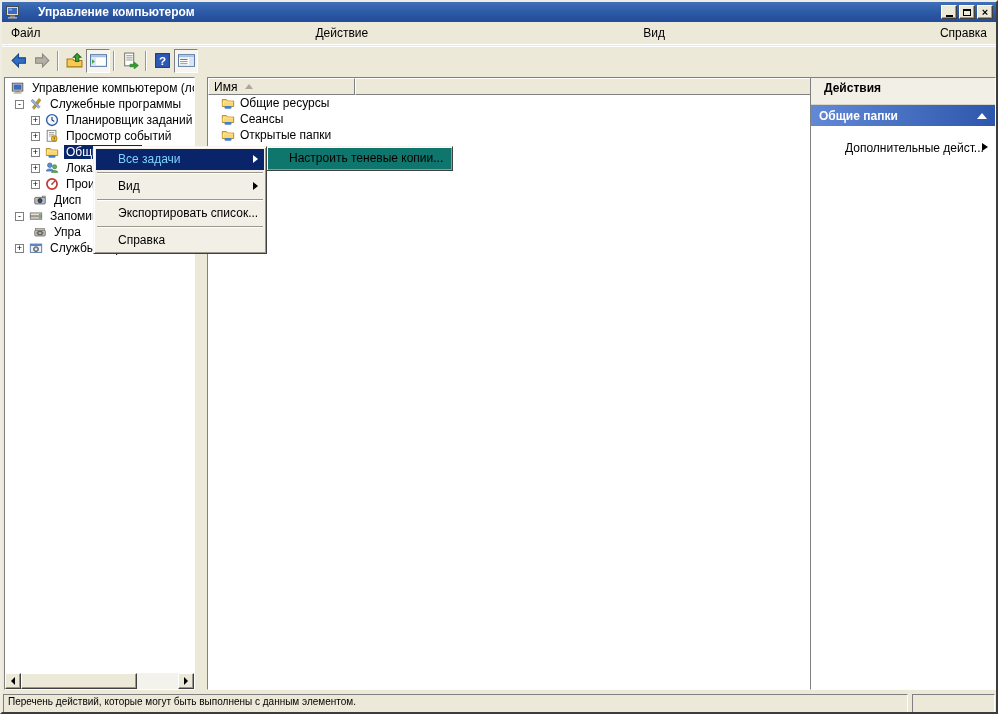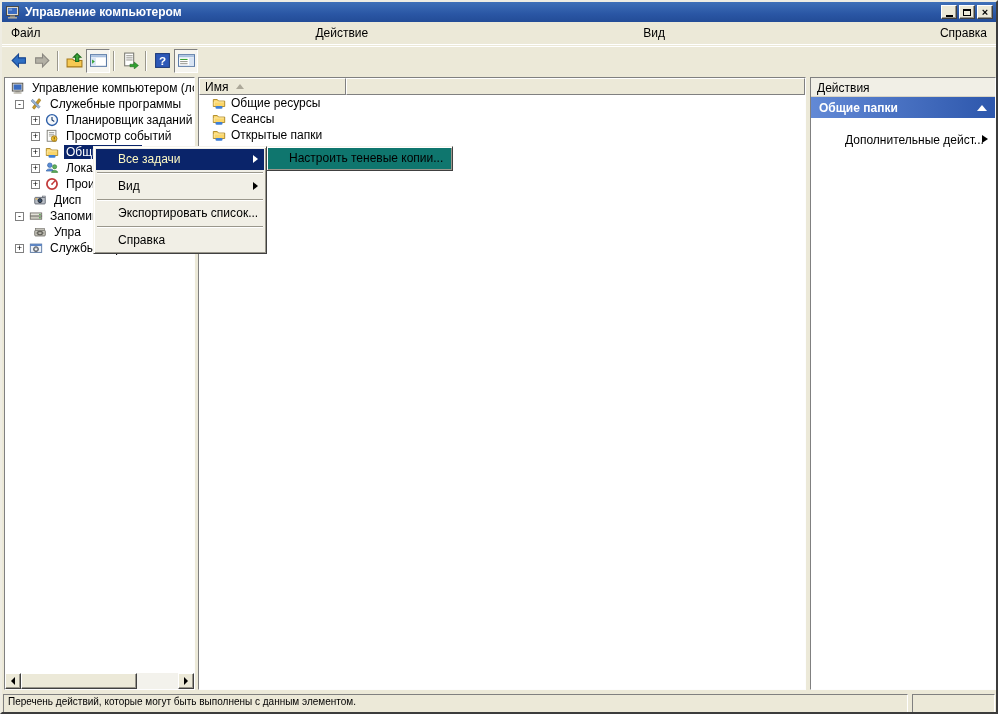--- a/index.html
+++ b/index.html
@@ -3,41 +3,41 @@
 <meta charset="utf-8">
 <style>
   html,body{margin:0;padding:0;background:#808080;}
   *{box-sizing:border-box;font-family:"Liberation Sans","DejaVu Sans",sans-serif;}
   .window{position:relative;width:998px;height:714px;background:#ECE9D8;
     border:2px solid;border-color:#EFEDE3 #3c3c3c #3c3c3c #EFEDE3;overflow:hidden;}
   
   .titlebar{position:absolute;left:0;top:0;right:0;height:20px;
     background:linear-gradient(180deg,#3F70B8 0%,#2A56A4 60%,#234C97 100%);
     display:flex;align-items:center;padding:0 3px;color:#fff;}
-  .titlebar .ttext{font-weight:bold;font-size:12px;margin-left:4px;white-space:nowrap;}
+  .titlebar .ttext{font-weight:bold;font-size:12px;margin-left:17px;white-space:nowrap;}
   .tcontrols{margin-left:auto;display:flex;gap:2px;}
   .tbtn{width:16px;height:14px;background:#ECE9D8;border:1px solid;
     border-color:#fff #404040 #404040 #fff;box-shadow:inset -1px -1px 0 #9a978c;
     display:flex;align-items:center;justify-content:center;font-size:11px;font-weight:bold;color:#000;line-height:10px;}
   .glyph-min{width:7px;height:2px;background:#000;margin-top:7px;}
   .glyph-max{width:8px;height:7px;border:1px solid #000;border-top-width:2px;}
   
   .menubar{position:absolute;left:0;top:20px;right:0;height:23px;display:flex;align-items:center;
     background:#ECE9D8;border-bottom:1px solid #fff;justify-content:space-between;}
   .menubar .mitem{padding:3px 9px;font-size:12px;color:#000;}
   
   .toolbar{position:absolute;left:0;top:44px;right:0;height:28px;display:flex;align-items:center;
     background:#ECE9D8;border-top:1px solid #fff;padding-left:4px;}
   .tool{width:24px;height:24px;display:flex;align-items:center;justify-content:center;border:1px solid transparent;}
   .tool.pressed{border-color:#808080 #fff #fff #808080;background:#F6F5F0;}
   .tsep{width:2px;height:20px;border-left:1px solid #9a978c;border-right:1px solid #fff;margin:0 3px;}
   
   .panel{position:absolute;background:#fff;border:1px solid;border-color:#808080 #FDFDFD #FDFDFD #808080;}
   .treepanel{left:2px;top:75px;width:191px;height:613px;overflow:hidden;}
-  .listpanel{left:196px;top:75px;width:608px;height:613px;}
+  .listpanel{left:205px;top:75px;width:608px;height:613px;}
   .actionpanel{left:808px;top:75px;width:186px;height:613px;}
   
   .tree{padding-top:2px;}
   .trow{height:16px;display:flex;align-items:center;font-size:12px;white-space:nowrap;}
   .ebox{width:9px;height:9px;border:1px solid #808080;background:#fff;flex:none;
     font-size:9px;line-height:7px;text-align:center;color:#000;margin-right:5px;}
   .ticon{flex:none;margin-right:5px;}
   .tlabel{padding:0 2px;}
   .tlabel.sel{background:#0A246A;color:#fff;}
   
@@ -53,35 +53,35 @@
   .lheader{display:flex;height:17px;}
   .hcell{background:#ECE9D8;border:1px solid;border-color:#fff #808080 #808080 #fff;
     font-size:12px;display:flex;align-items:center;padding:0 5px;}
   .hcell.c1{width:147px;}
   .hcell.c2{flex:1;}
   .sortasc{width:0;height:0;border-left:4px solid transparent;border-right:4px solid transparent;
     border-bottom:5px solid #ACA899;margin-left:8px;}
   .lrow{height:16px;display:flex;align-items:center;font-size:12px;padding-left:13px;}
   .lrow svg{margin-right:5px;flex:none;}
   
-  .atitle{height:19px;font-size:12px;font-weight:normal;padding:3px 6px;background:#F1EFE6;
+  .atitle{height:27px;font-size:12px;font-weight:bold;padding:3px 13px;background:#F1EFE6;
     border-bottom:1px solid #D8D4C6;}
   .asection{height:21px;background:linear-gradient(90deg,#6289D6,#2D57AC);color:#fff;
     font-size:12px;font-weight:bold;display:flex;align-items:center;padding:0 8px;}
   .collapse{margin-left:auto;width:0;height:0;border-left:5px solid transparent;border-right:5px solid transparent;
     border-bottom:6px solid #fff;}
   .aitem{margin-top:15px;padding-left:34px;font-size:12px;position:relative;}
   .aitem .arrow{position:absolute;right:7px;top:2px;width:0;height:0;
     border-top:4px solid transparent;border-bottom:4px solid transparent;border-left:6px solid #000;}
   
   .cmenu{position:absolute;left:91px;top:144px;width:174px;background:#F1EFE6;z-index:60;
     border:1px solid;border-color:#F6F4EC #404040 #404040 #F6F4EC;
     box-shadow:inset 1px 1px 0 #fff, inset -1px -1px 0 #9a978c;padding:2px;}
   .citem{height:21px;line-height:21px;font-size:12px;padding-left:22px;position:relative;color:#000;}
-  .citem.hl{background:#0A246A;color:#fef9c3;}
+  .citem.hl{background:#0A246A;color:#7dd3fc;}
   .citem .sub{position:absolute;right:6px;top:6px;width:0;height:0;
     border-top:4px solid transparent;border-bottom:4px solid transparent;border-left:5px solid #000;}
   .citem.hl .sub{border-left-color:#fff;}
   .csep{height:0;border-top:1px solid #9a978c;border-bottom:1px solid #fff;margin:2px 1px;}
   .smenu{position:absolute;left:264px;top:144px;width:187px;background:#0f766e;z-index:55;
     border:1px solid;border-color:#F6F4EC #404040 #404040 #F6F4EC;
     box-shadow:inset 1px 1px 0 #fff, inset -1px -1px 0 #9a978c;padding:2px;}
   .smenu .citem{height:19px;line-height:19px;padding-left:20px;}
   
   .statusbar{position:absolute;left:0;right:0;top:691px;height:21px;background:#ECE9D8;display:flex;gap:4px;padding:1px 1px;}

